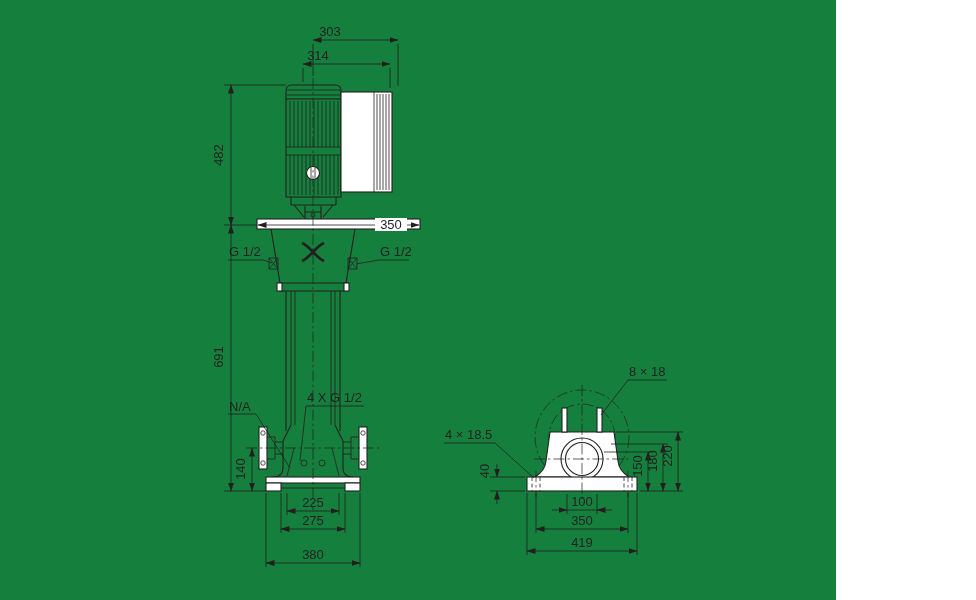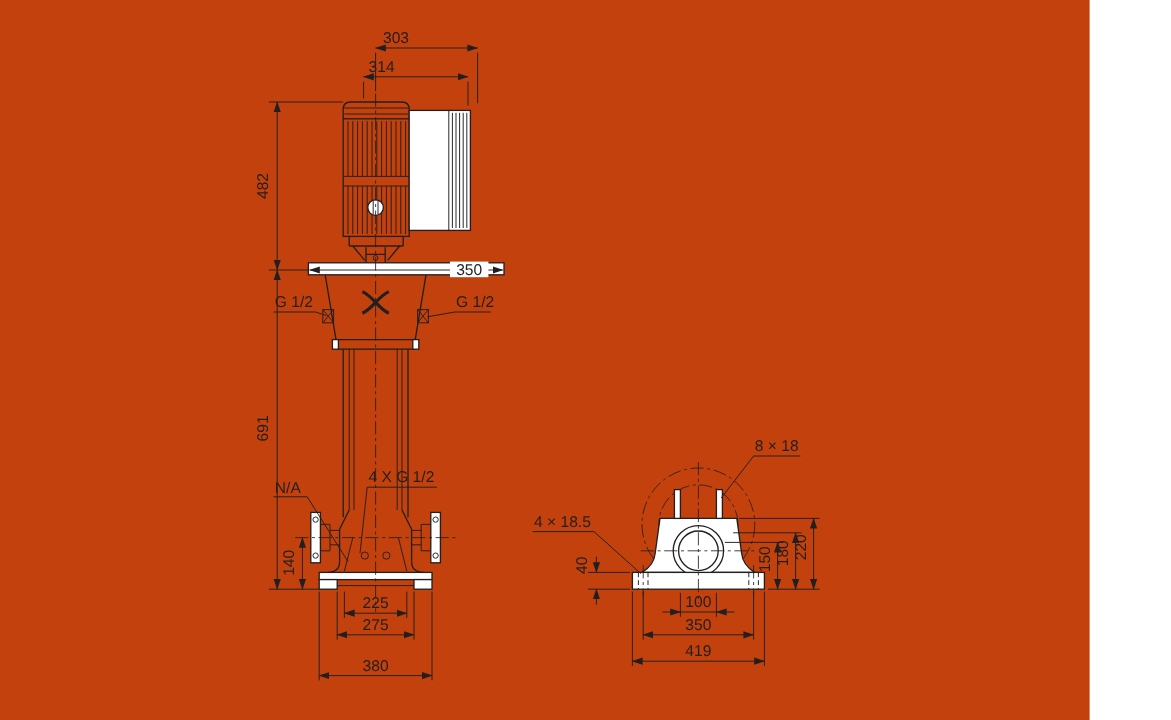--- a/index.html
+++ b/index.html
@@ -1,16 +1,16 @@
 <!DOCTYPE html>
 <html><head>
 <meta charset="utf-8">
 <style>
   html,body{margin:0;padding:0;background:#ffffff;}
-  .sheet{position:relative;width:908px;height:600px;background:#c2410c;overflow:hidden;
+  .sheet{position:relative;width:836px;height:600px;background:#15803d;overflow:hidden;
          font-family:"Liberation Sans",sans-serif;}
   svg text{font-family:"Liberation Sans",sans-serif;font-size:13px;fill:#231f20;}
   .mid{text-anchor:middle;}
   .s1{stroke:#231f20;stroke-width:1.1;fill:none;}
   .s08{stroke:#231f20;stroke-width:0.8;fill:none;}
   .dim{stroke:#231f20;stroke-width:0.8;fill:none;}
   .cl{stroke:#231f20;stroke-width:0.7;fill:none;stroke-dasharray:11 3 2.5 3;}
   .hid{stroke:#231f20;stroke-width:0.8;fill:none;stroke-dasharray:4 2.5;}
   .wf{fill:#ffffff;stroke:#231f20;stroke-width:1.1;}
   .logo{stroke:#231f20;stroke-width:2.6;fill:none;}

